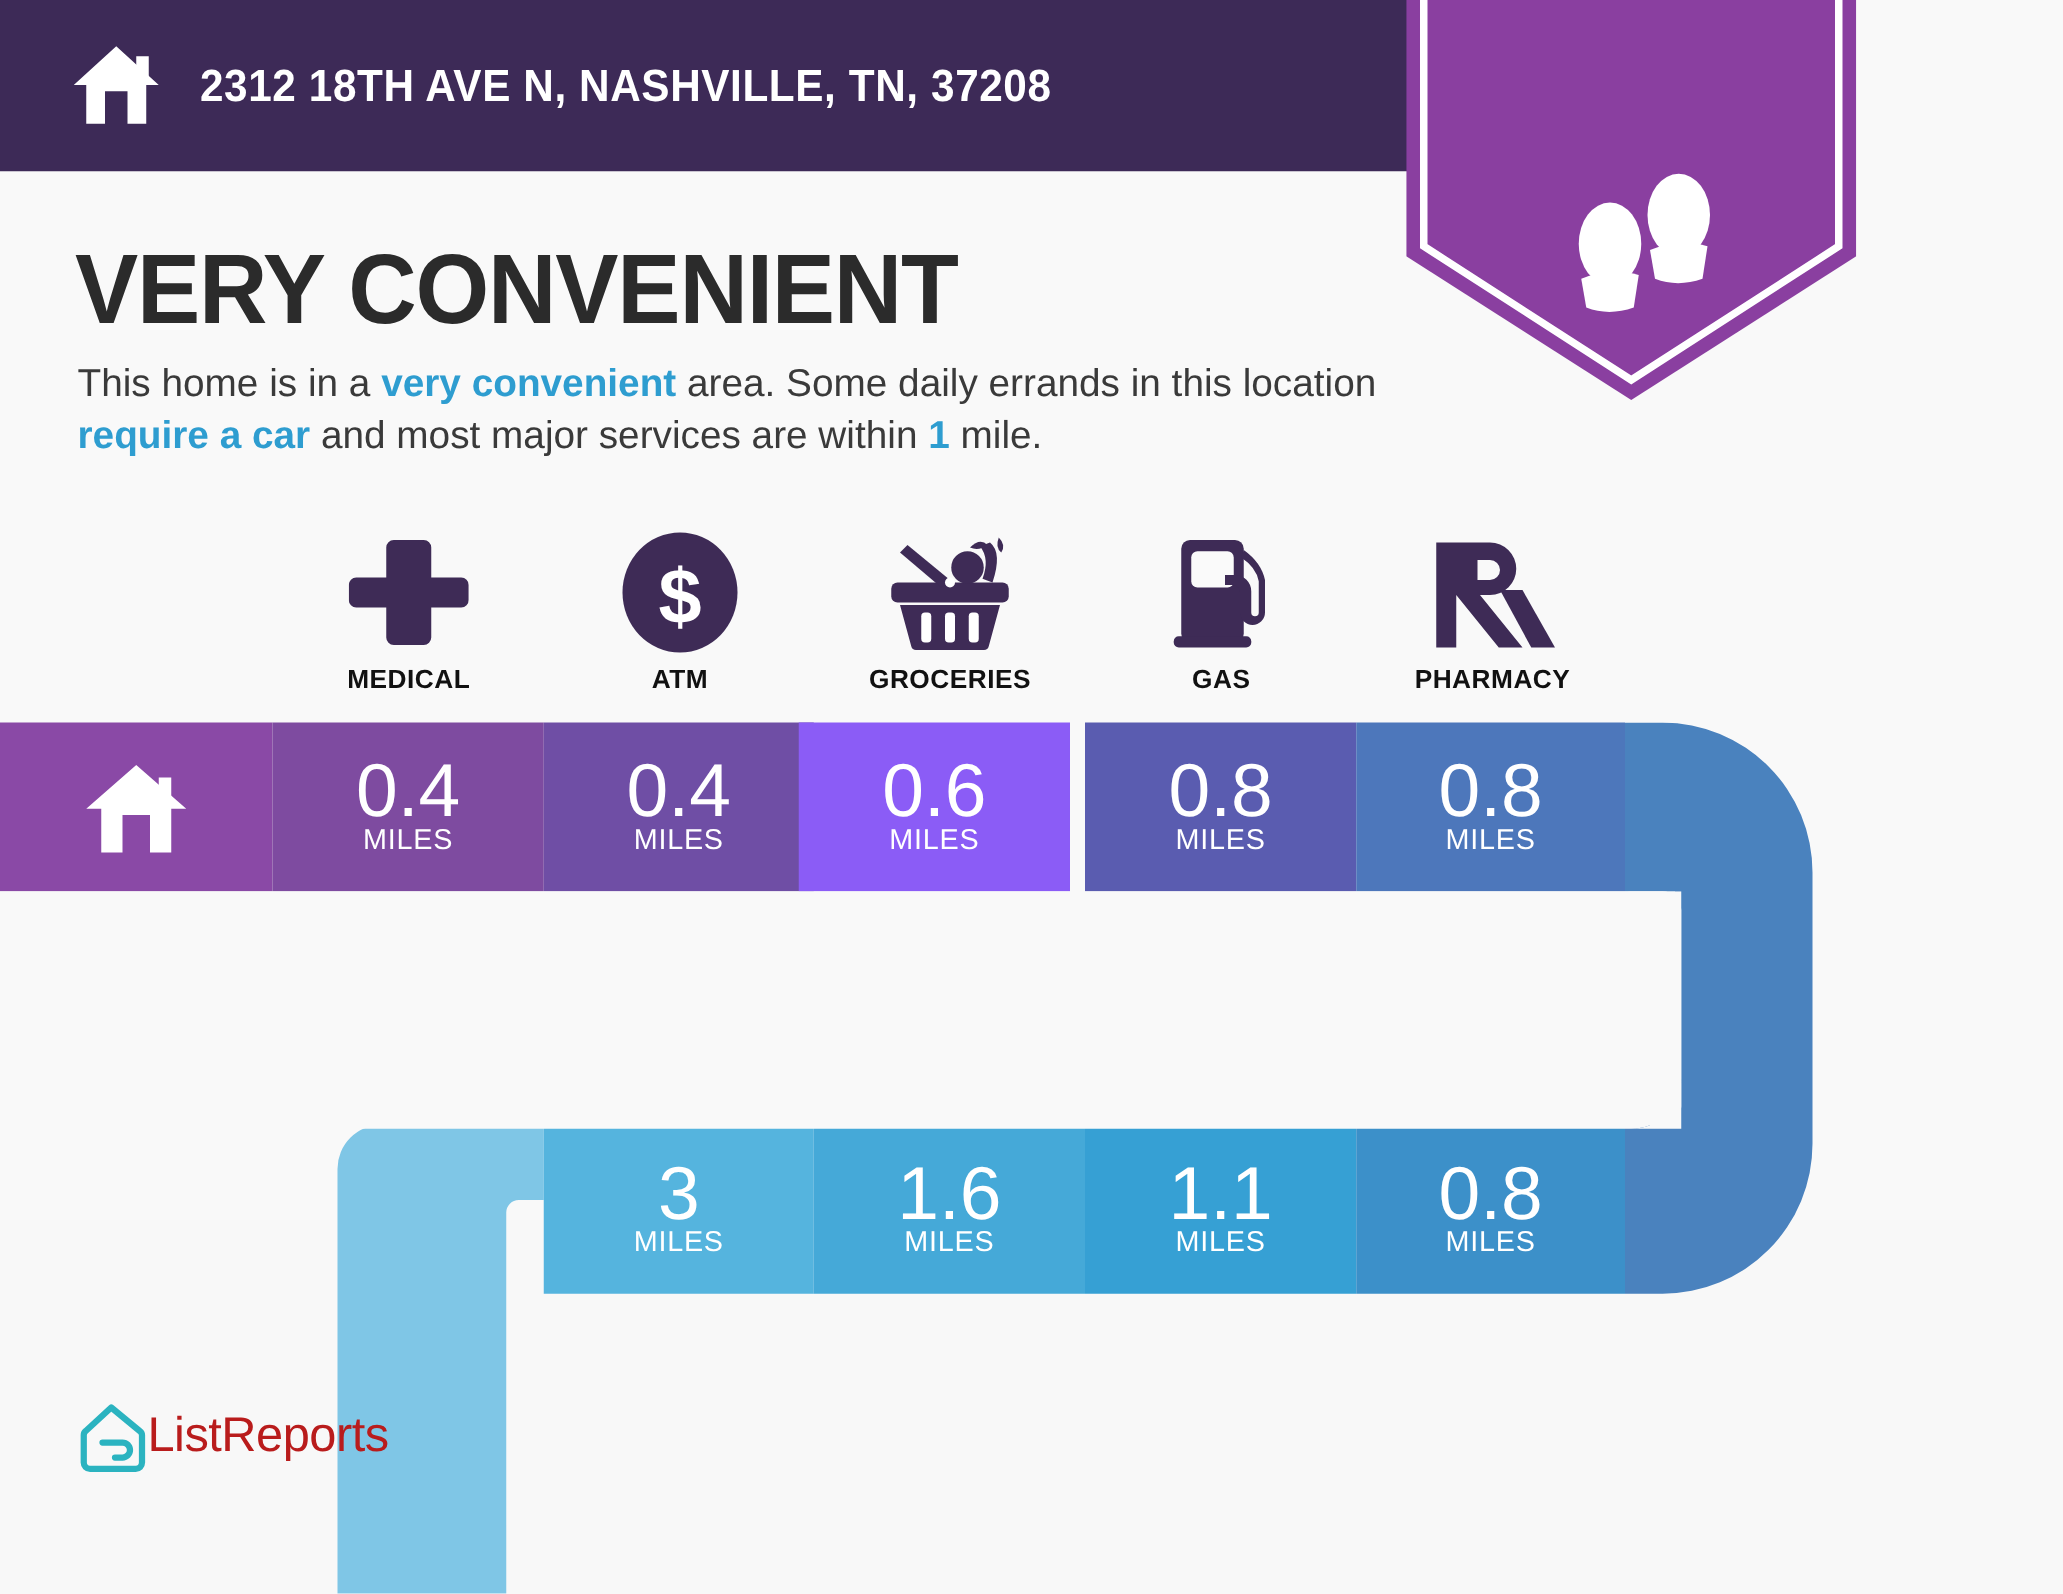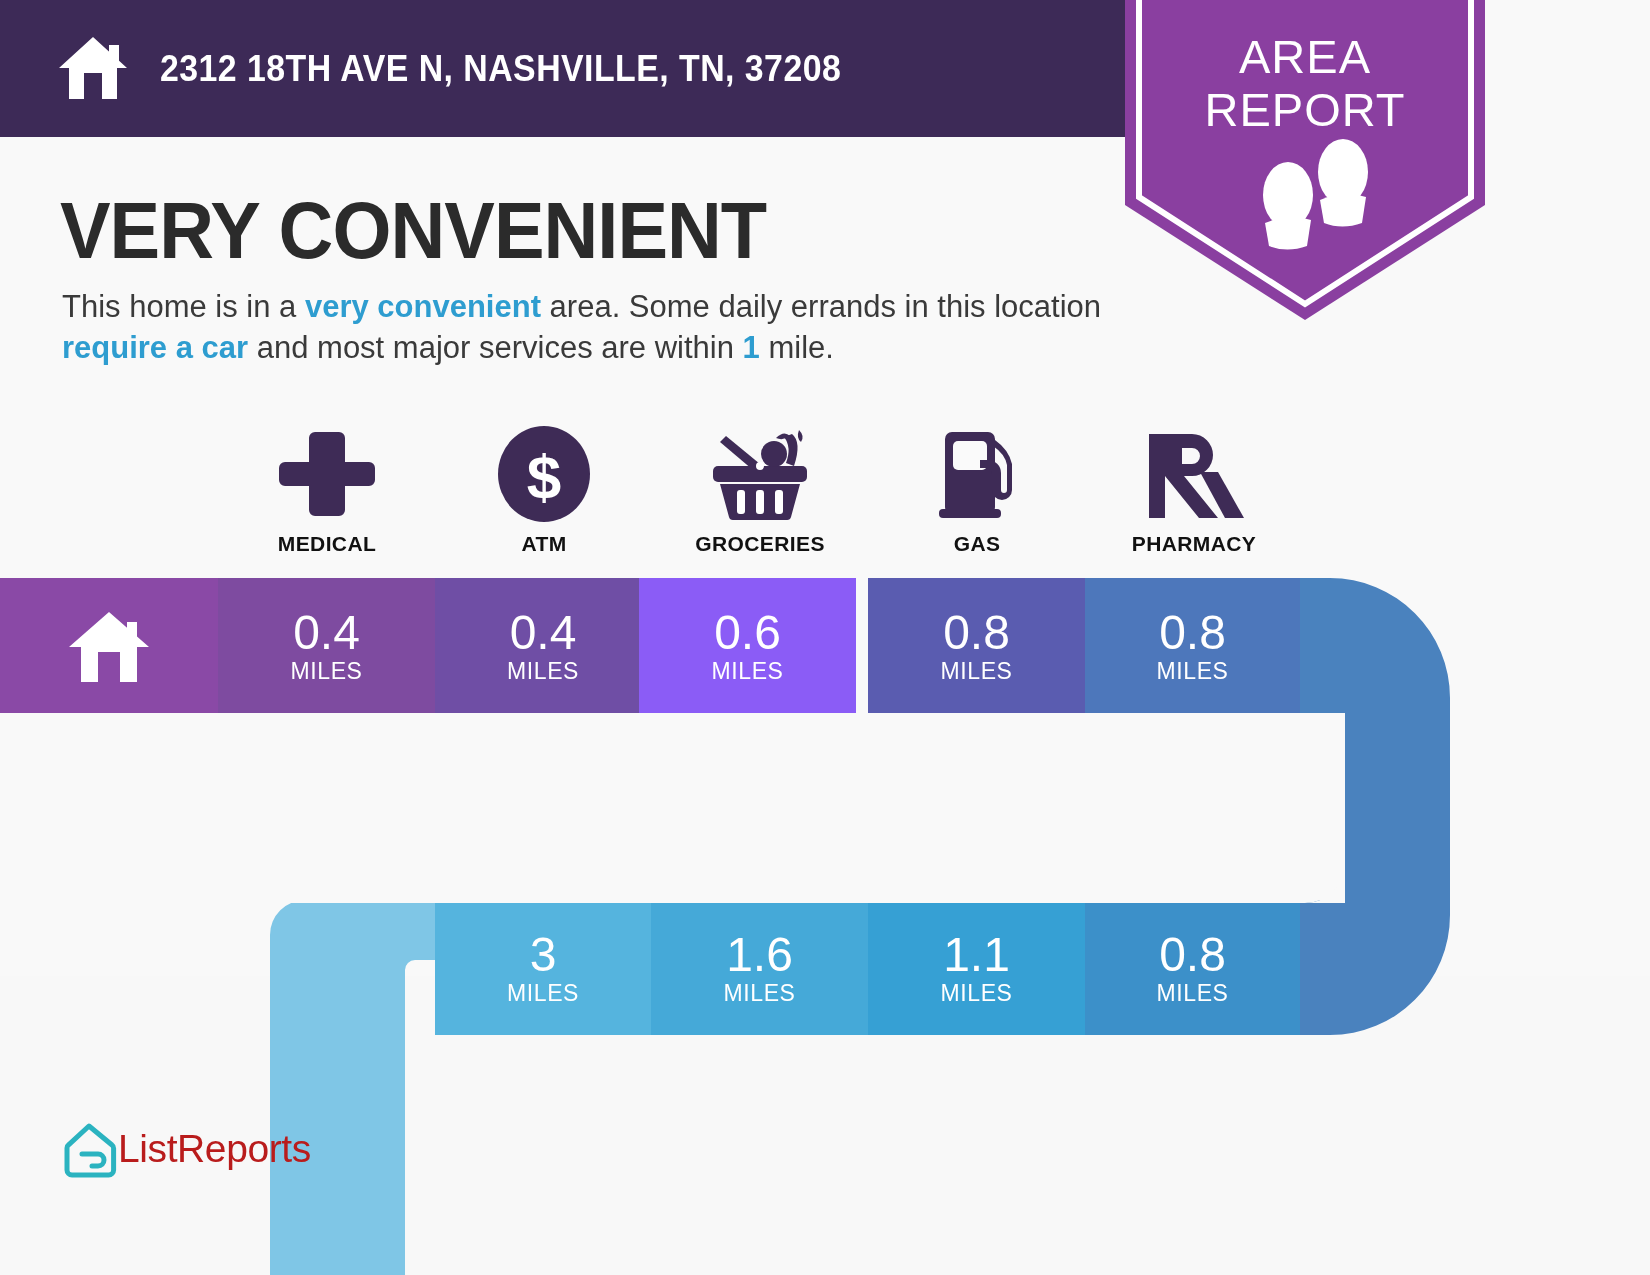--- a/index.html
+++ b/index.html
@@ -54,21 +54,21 @@
   .iconcell .glyph { height:100px; display:flex; align-items:center; justify-content:center; }
   .iconcell .cap {
     margin-top:8px; font-size:21px; font-weight:bold; color:#111;
     letter-spacing:.4px; white-space:nowrap;
   }
 
   
   .ribbon { position:absolute; left:0; top:578px; width:1650px; height:697px; }
   .seg { position:absolute; height:135px; display:flex; flex-direction:column;
          align-items:center; justify-content:center; color:#fff; }
-  .seg .num { font-size:48px; line-height:50px; font-weight:400;
+  .seg .num { font-size:60px; line-height:50px; font-weight:400;
               font-family:"Liberation Sans Narrow","Liberation Sans",sans-serif; }
   .seg .unit { font-size:23px; line-height:26px; letter-spacing:.6px;
                font-family:"Liberation Sans Narrow","Liberation Sans",sans-serif; }
   .seg-house { display:flex; align-items:center; justify-content:center; }
 
   
   .lr-logo { position:absolute; left:60px; top:1122px; width:260px; height:58px; }
   .lr-text { position:absolute; left:118px; top:1127px; font-size:39px; color:#b91c1c;
              letter-spacing:-.4px;
              font-family:"Liberation Sans Narrow","Liberation Sans",sans-serif;}
@@ -96,24 +96,20 @@
     <svg width="360" height="340" viewBox="0 0 360 340">
       <path d="M0 0 H360 V215 L180 330 L0 215 Z" fill="#8a3fa0"></path>
       <path d="M14 0 H346 V207 L180 314 L14 207 Z" fill="none" stroke="#ffffff" stroke-width="6"></path>
       <g fill="#ffffff">
         <ellipse cx="163" cy="205" rx="25" ry="33"></ellipse>
         <path d="M140 233 q24 -10 46 -3 l-4 26 q-20 7 -38 0 z"></path>
         <ellipse cx="218" cy="182" rx="25" ry="33"></ellipse>
         <path d="M195 210 q24 -10 46 -3 l-4 26 q-20 7 -38 0 z"></path>
       </g>
     </svg>
-    <div class="badge-title">
-      <span>AREA</span><br>
-      <span>REPORT</span>
-    </div>
   </div>
 
   <div class="title">VERY CONVENIENT</div>
   <div class="subtitle">
     <span>This home is in a </span><span class="hl">very convenient</span><span> area. Some daily errands in this location </span><span class="hl">require a car</span><span> and most major services are within </span><span class="hl">1</span><span> mile.</span>
   </div>
 
   <div class="iconcell" style="left:218px; top:424px;text-align:center;">
     <div class="glyph">
       <svg width="96" height="96" viewBox="0 0 96 96">

